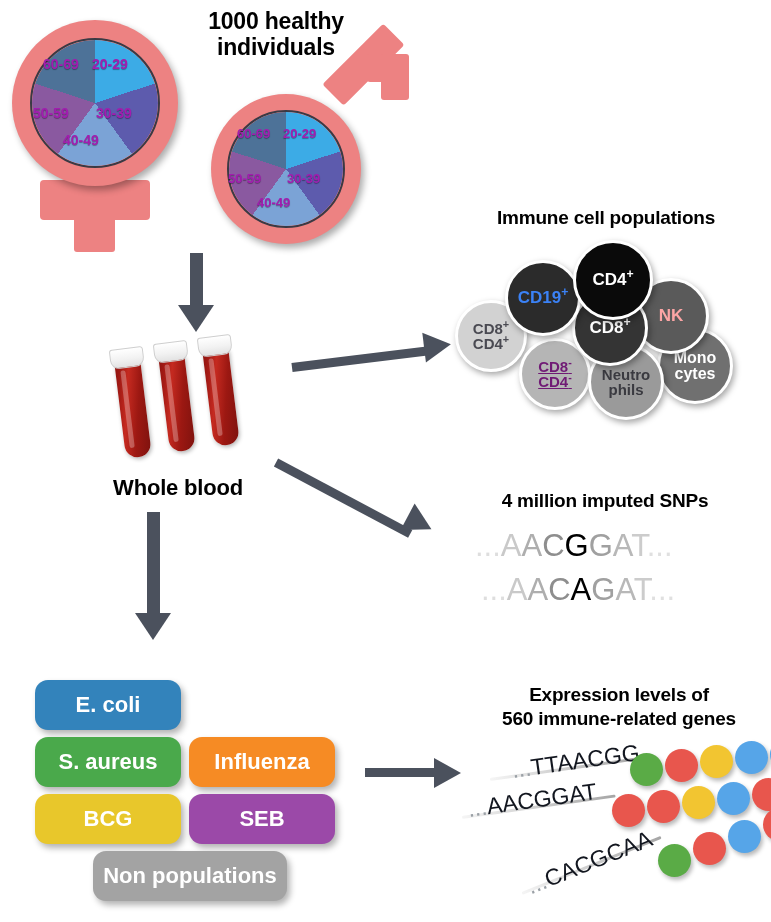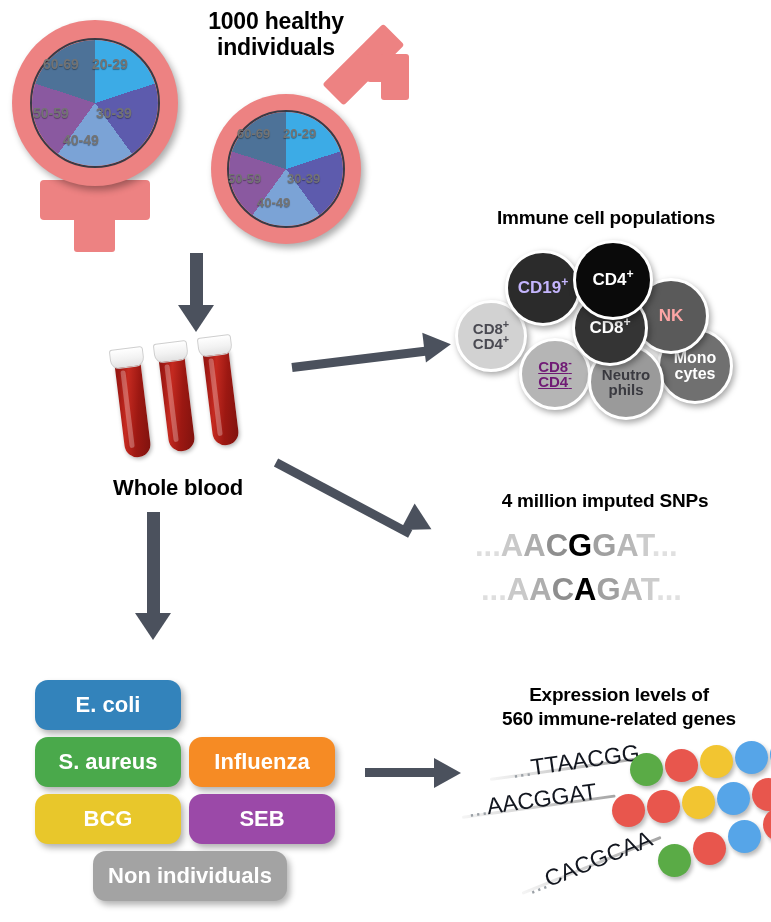--- a/index.html
+++ b/index.html
@@ -33,21 +33,21 @@
   .sym-bar{position:absolute;background:#ed8282;}
   .pie-wrap{
     position:absolute;border-radius:50%;
     overflow:hidden;
     border:2px solid #3a3a44;
     box-sizing:border-box;
     z-index:3;
   }
   .pie{position:absolute;inset:0;border-radius:50%;}
   .slice-label{
-    position:absolute;color:#737373;font-weight:bold;
+    position:absolute;color:#a21caf;font-weight:bold;
     white-space:nowrap;text-shadow:0 1px 1px rgba(0,0,0,.35);
     z-index:4;
   }
 
   
   .f-vert{border-radius:3px;}
   .f-horz{border-radius:4px;}
 
   
   .arrow-line{position:absolute;background:#4b515d;}
@@ -76,21 +76,21 @@
   .cell{
     position:absolute;border-radius:50%;
     border:3px solid #ffffff;box-sizing:border-box;
     display:flex;align-items:center;justify-content:center;
     text-align:center;font-weight:bold;line-height:1.02;
     box-shadow:2px 3px 6px rgba(0,0,0,.35);
   }
   .cell sup{font-size:.72em;vertical-align:super;line-height:0;}
 
   
-  .snp-row{position:absolute;white-space:nowrap;font-weight:bold;}
+  .snp-row{position:absolute;white-space:nowrap;font-weight:normal;}
   .snp-row span{font-family:"Liberation Sans","DejaVu Sans",sans-serif;}
   .snp-hi{color:#000000;}
 
   
   .stim{
     position:absolute;border-radius:13px;
     display:flex;align-items:center;justify-content:center;
     color:#ffffff;font-weight:bold;
     box-shadow:3px 4px 6px rgba(0,0,0,.30);
   }
@@ -232,21 +232,21 @@
     </div>
 
     <div class="cell" style="left:133px;top:104px;width:76px;height:76px;background:#9a9a9a;color:#3a3a40;font-size:15px;z-index:5;">
       <span>Neutro<br>phils</span>
     </div>
 
     <div class="cell" style="left:117px;top:50px;width:76px;height:76px;background:#343434;color:#ffffff;font-size:17px;z-index:6;">
       <span>CD8<sup>+</sup></span>
     </div>
 
-    <div class="cell" style="left:50px;top:10px;width:76px;height:76px;background:#2b2b2b;color:#c4b5fd;font-size:17px;z-index:7;text-align:right;">
+    <div class="cell" style="left:50px;top:20px;width:76px;height:76px;background:#2b2b2b;color:#3b82f6;font-size:17px;z-index:7;text-align:right;">
       <span>CD19<sup>+</sup></span>
     </div>
 
     <div class="cell" style="left:118px;top:0px;width:80px;height:80px;background:#0a0a0a;color:#ffffff;font-size:17px;z-index:8;">
       <span>CD4<sup>+</sup></span>
     </div>
   </div>
 
   <div class="abs bold-title" style="left:450px;top:490px;width:310px;font-size:19px;">
     <span>4 million imputed SNPs</span>
@@ -271,21 +271,21 @@
     <div class="stim" style="left:154px;top:57px;width:146px;height:50px;background:#f68b24;font-size:22px;">
       <span>Influenza</span>
     </div>
     <div class="stim" style="left:0px;top:114px;width:146px;height:50px;background:#e8c72b;font-size:22px;">
       <span>BCG</span>
     </div>
     <div class="stim" style="left:154px;top:114px;width:146px;height:50px;background:#9b49a8;font-size:22px;">
       <span>SEB</span>
     </div>
     <div class="stim" style="left:58px;top:171px;width:194px;height:50px;background:#a3a3a3;font-size:22px;">
-      <span>Non individuals</span>
+      <span>Non populations</span>
     </div>
   </div>
 
   <div>
     <div class="arrow-line" style="left:365px;top:768px;width:72px;height:9px;"></div>
     <div class="arrow-head" style="left:434px;top:758px;border-top:15px solid transparent;border-bottom:15px solid transparent;border-left:27px solid #4b515d;"></div>
   </div>
 
   <div class="abs bold-title" style="left:470px;top:683px;width:298px;font-size:19px;line-height:1.25;">
     <div>Expression levels of</div>

